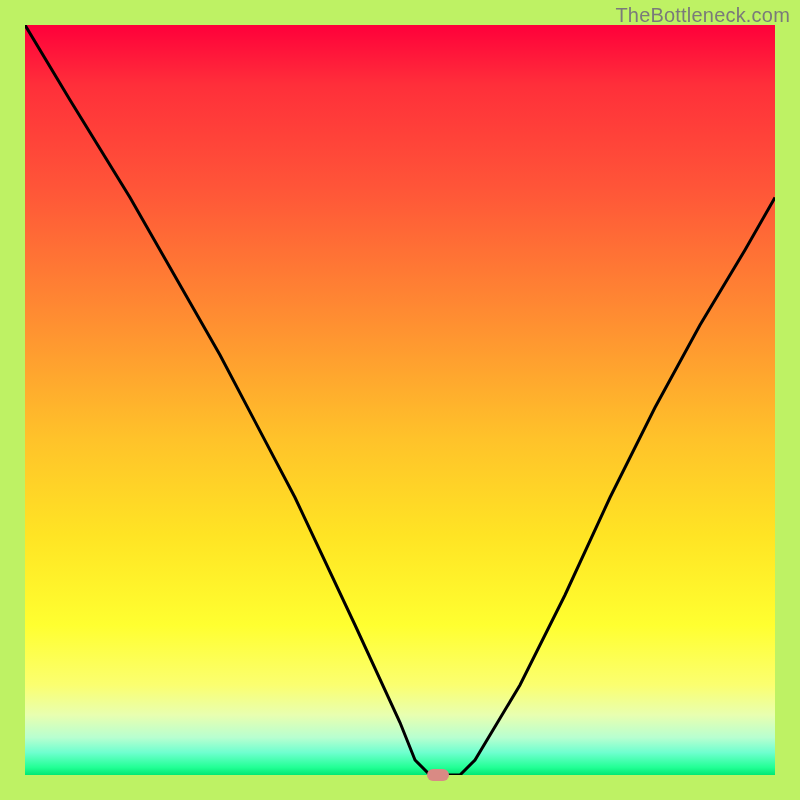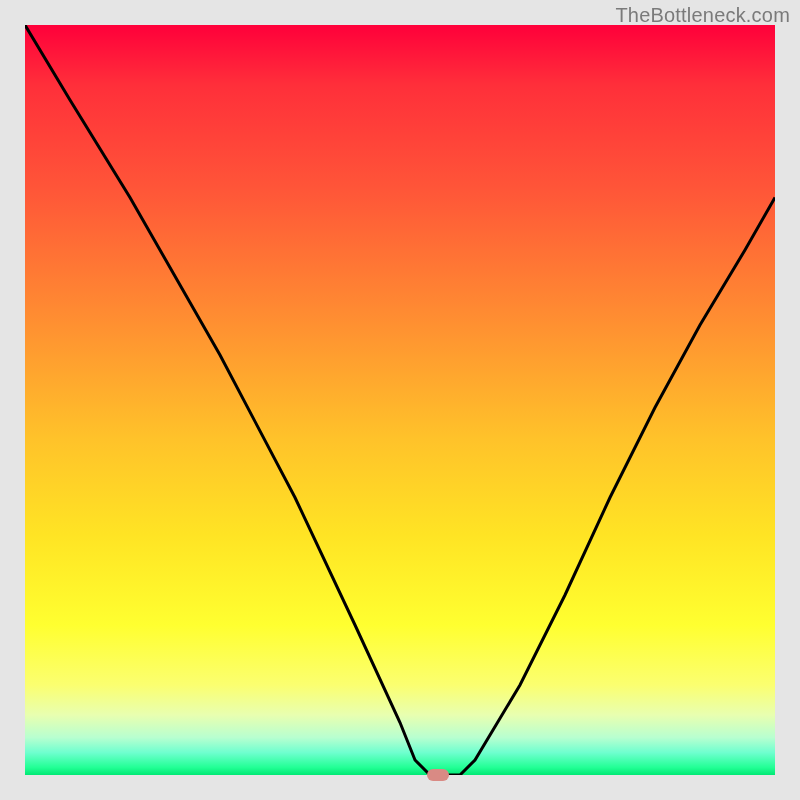--- a/index.html
+++ b/index.html
@@ -7,21 +7,21 @@
     padding: 0;
     width: 800px;
     height: 800px;
     background: #000;
     overflow: hidden;
   }
   .chart-wrap {
     position: relative;
     width: 800px;
     height: 800px;
-    background: #e5e5e5;
+    background: #bef264;
   }
   .plot-area {
     position: absolute;
     left: 25px;
     top: 25px;
     width: 750px;
     height: 750px;
     background: linear-gradient(
       to bottom,
       #ff003a 0%,

